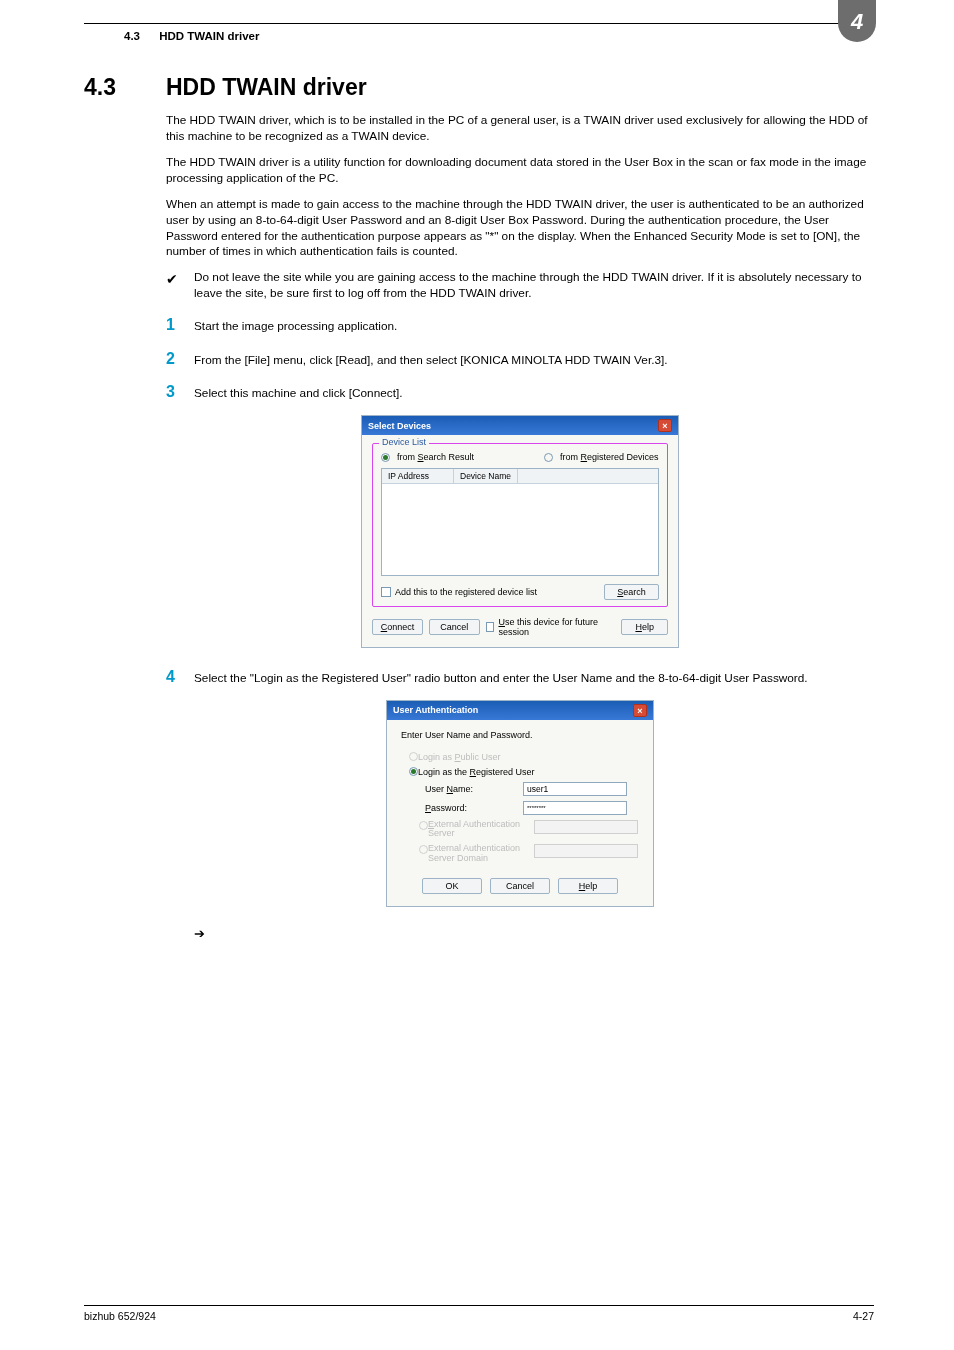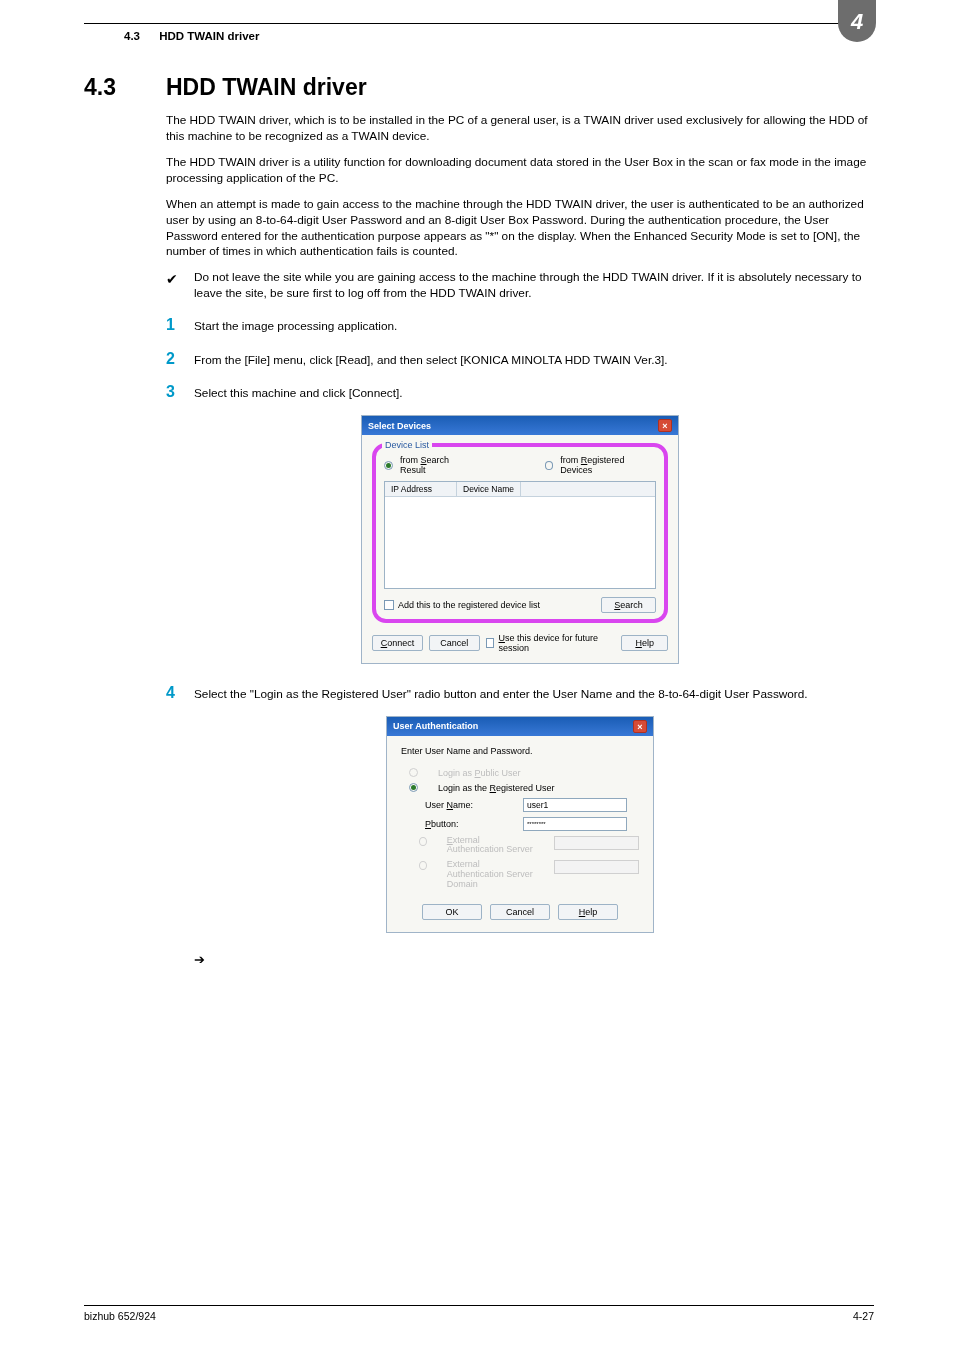--- a/index.html
+++ b/index.html
@@ -67,21 +67,21 @@
   .step-text { flex: 1; padding-top: 2px; }
   .arrow-row { display: flex; font-size: 11.8px; line-height: 1.35; margin-bottom: 10px; margin-left: 28px; }
   .arrow-mark { width: 20px; flex-shrink: 0; font-size: 13px; }
   .img-wrap { display: flex; justify-content: center; margin: 8px 0 18px 0; }
 
   
   .dlg1 { width: 318px; border: 1px solid #a0b4c8; font-size: 9px; background: #f7f7f3; }
   .dlg1-title { background: linear-gradient(#1a5db5, #3878d6); color: #fff; font-weight: bold; padding: 3px 6px; display: flex; justify-content: space-between; align-items: center; }
   .dlg-close { background: #d64b36; color: #fff; width: 14px; height: 13px; font-size: 9px; text-align: center; line-height: 12px; border: 1px solid #b03020; border-radius: 2px; }
   .dlg1-body { padding: 8px 10px 10px 10px; }
-  .grp { border: 4px solid #d946ef; border-radius: 14px; padding: 8px 8px 6px 8px; position: relative; margin-bottom: 0; }
+  .grp { border: 1px solid #d946ef; border-radius: 2px; padding: 8px 8px 6px 8px; position: relative; margin-bottom: 0; }
   .grp-title { position: absolute; top: -7px; left: 6px; background: #f7f7f3; padding: 0 3px; font-size: 9px; color: #2a5aa0; }
   .radio-row { display: flex; gap: 70px; margin-bottom: 6px; }
   .radio { display: inline-flex; align-items: center; gap: 7px; font-size: 9px; }
   .radio-dot { width: 9px; height: 9px; border: 1px solid #7a99b5; border-radius: 50%; display: inline-block; }
   .radio-dot.on::after { content: ""; display: block; width: 5px; height: 5px; background: #2b7a2b; border-radius: 50%; margin: 1px; }
   .ul { text-decoration: underline; }
   .listbox { border: 1px solid #9db3c6; background: #fff; height: 108px; }
   .listhdr { display: flex; background: #f0f3f6; border-bottom: 1px solid #c5d2dd; font-size: 8.5px; }
   .listhdr div { padding: 2px 6px; border-right: 1px solid #c5d2dd; }
   .lh1 { width: 72px; }
@@ -91,21 +91,21 @@
   .btn { border: 1px solid #9db3c6; background: #f2f4f6; padding: 2px 0; font-size: 9px; text-align: center; border-radius: 2px; }
   .btn-sm { width: 55px; }
   .btn-md { width: 60px; }
   .dlg1-btns { display: flex; align-items: center; gap: 6px; margin-top: 10px; }
   .dlg1-btns .spacer { flex: 1; }
 
   
   .dlg2 { width: 268px; border: 1px solid #a0b4c8; font-size: 9px; background: #f7f7f3; }
   .dlg2-body { padding: 10px 14px 12px 14px; }
   .dlg2 .lead { font-size: 9px; margin-bottom: 12px; }
-  .dlg2 .opt { display: flex; align-items: center; gap: 20px; margin-left: 8px; margin-bottom: 5px; }
+  .dlg2 .opt { display: flex; align-items: center; gap: 0; margin-left: 8px; margin-bottom: 5px; }
   .dlg2 .disabled { color: #bdbdbd; }
   .dlg2 .field-row { display: flex; align-items: center; margin-left: 24px; margin-bottom: 5px; }
   .dlg2 .flabel { width: 98px; font-size: 9px; }
   .dlg2 .flabel2 { width: 106px; font-size: 9px; line-height: 1.1; }
   .dlg2 .fin { border: 1px solid #8fa8bd; background: #fff; height: 14px; width: 104px; font-size: 8.5px; padding: 0 3px; display: inline-flex; align-items: center; }
   .dlg2 .fin-dis { border: 1px solid #d0d0d0; background: #f3f3f3; height: 14px; width: 104px; }
   .dlg2-btns { display: flex; justify-content: center; gap: 8px; margin-top: 14px; }
 
   .footer-l { position: absolute; bottom: 28px; left: 84px; font-size: 10.5px; }
   .footer-r { position: absolute; bottom: 28px; right: 80px; font-size: 10.5px; }
@@ -225,21 +225,21 @@
             <span><span>Login as the </span><span class="ul">R</span><span>egistered User</span></span>
           </div>
 
           <div class="field-row">
             <span class="flabel"><span>User </span><span class="ul">N</span><span>ame:</span></span>
             <span class="fin">
                 <span>user1</span>
               </span>
           </div>
           <div class="field-row">
-            <span class="flabel"><span class="ul">P</span><span>button:</span></span>
+            <span class="flabel"><span class="ul">P</span><span>assword:</span></span>
             <span class="fin">
                 <span style="font-size:6px;letter-spacing:0px">********</span>
               </span>
           </div>
 
           <div class="opt disabled" style="margin-left:18px;margin-top:4px;align-items:flex-start">
             <span class="radio-dot" style="border-color:#d0d0d0;margin-top:1px"></span>
             <span class="flabel2 disabled"><span class="ul">E</span><span>xternal Authentication Server</span></span>
             <span class="fin-dis"></span>
           </div>

